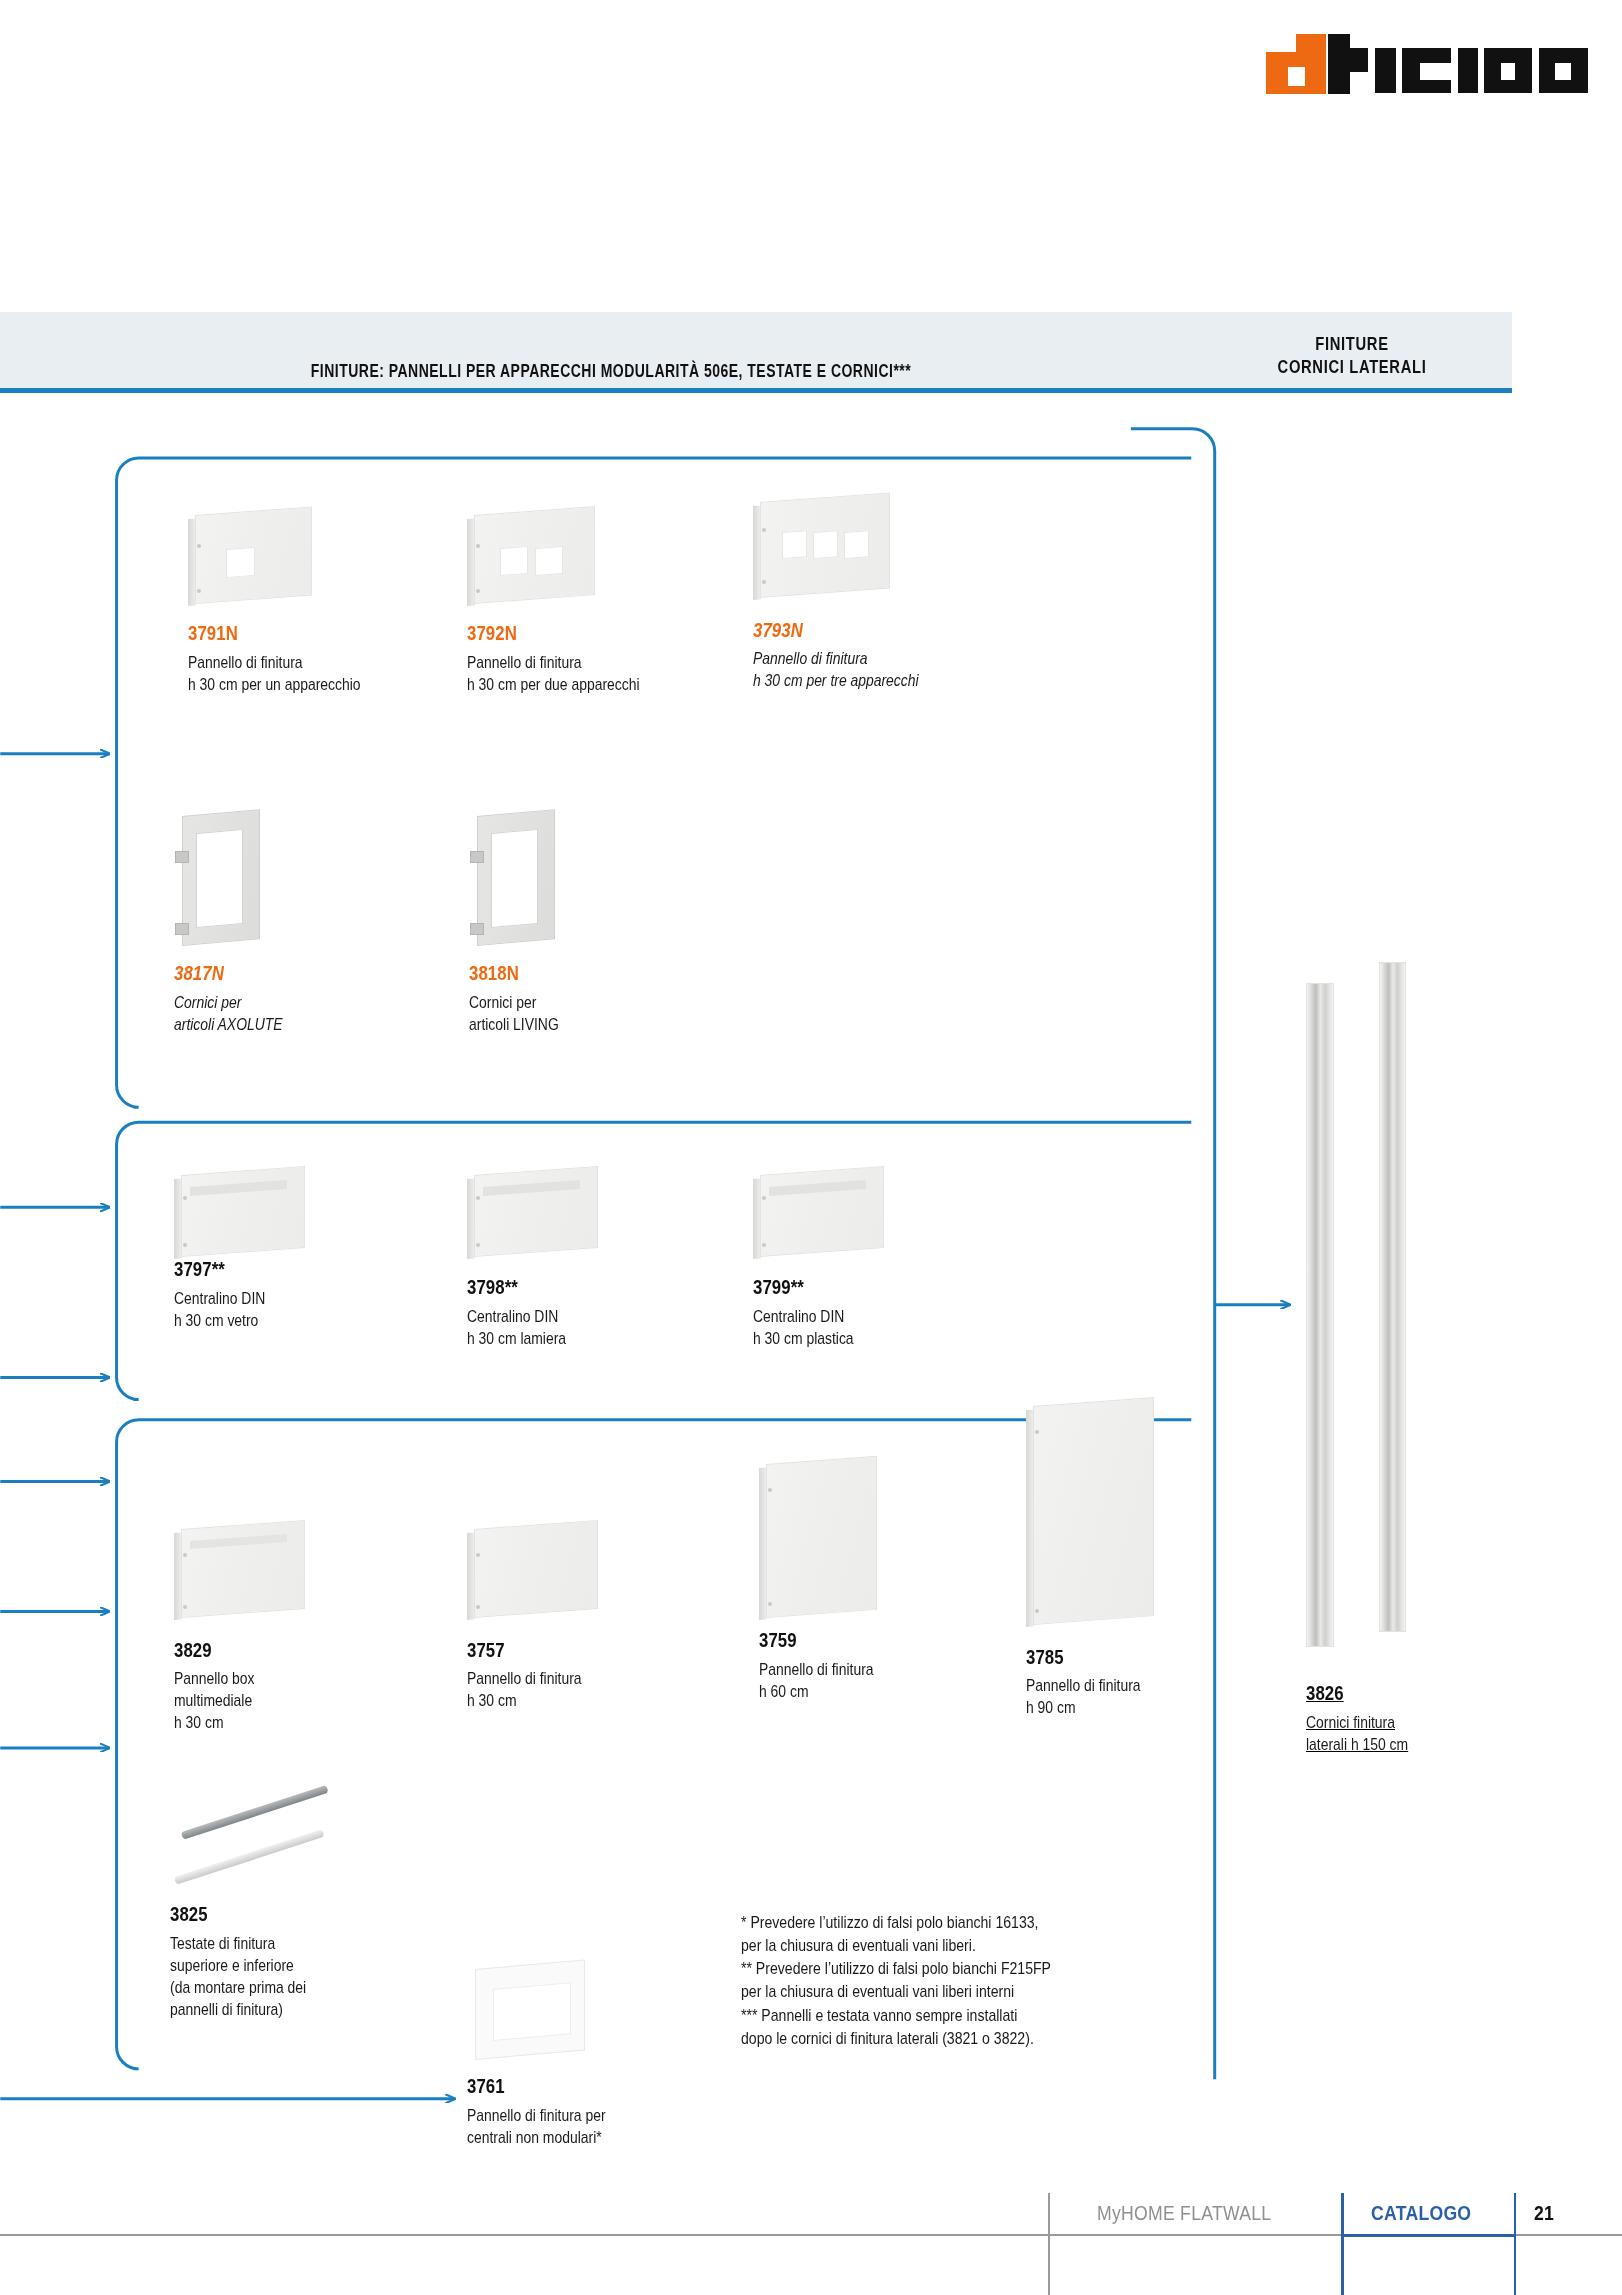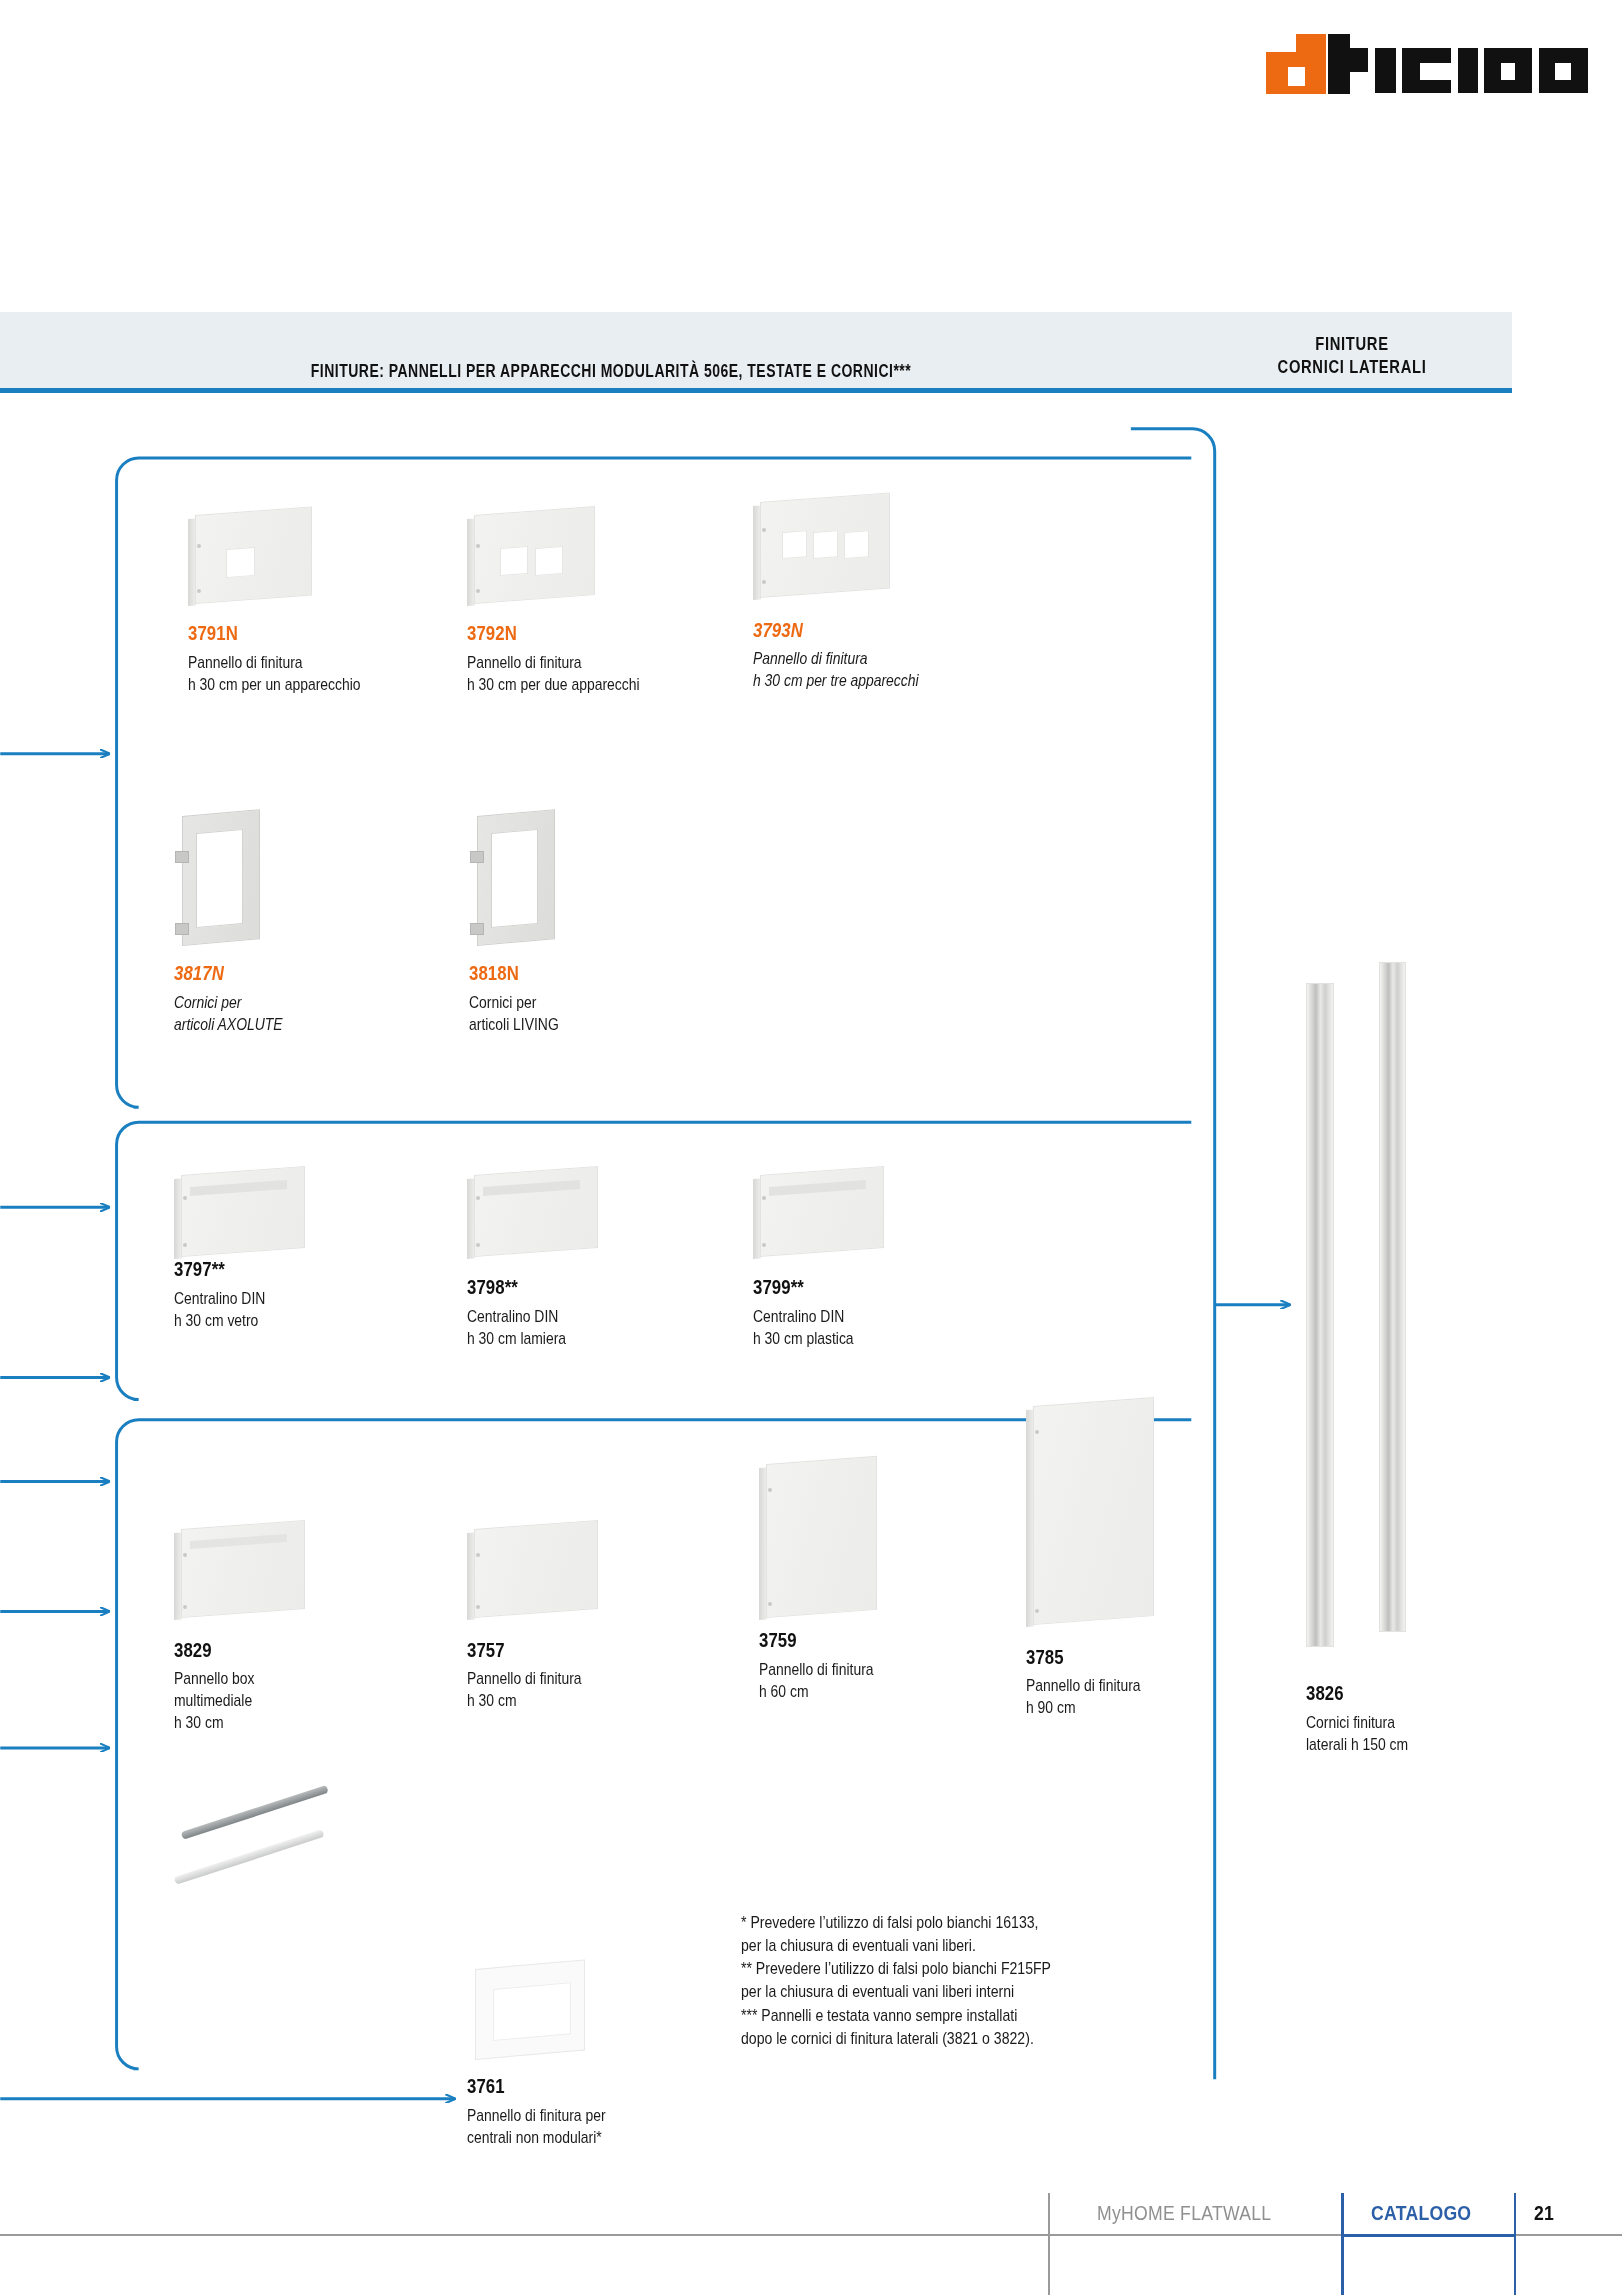--- a/index.html
+++ b/index.html
@@ -381,31 +381,38 @@
     <div class="desc">Pannello di finitura
 h 90 cm</div>
   </div>
 </div>
 
 <div class="prod" style="left:1306px;top:962px;">
   <div style="position:relative;width:130px;height:695px;">
     <div class="strip" style="left:0;top:21px;width:26px;height:662px;"></div>
     <div class="strip" style="left:73px;top:0;width:25px;height:668px;"></div>
   </div>
-  <div style="margin-top:27px;">
+  <div style="margin-top:27px;text-decoration:underline;">
     <div class="code black">3826</div>
     <div class="desc">Cornici finitura
 laterali h 150 cm</div>
   </div>
 </div>
 
 <div class="prod" style="left:170px;top:1794px;">
   <div style="position:relative;width:169px;height:97px;">
     <div class="bar dark" style="left:11.7px;top:38px;width:153px;transform:rotate(-18deg);transform-origin:0 50%;"></div>
     <div class="bar light" style="left:5.2px;top:83px;width:156px;transform:rotate(-18deg);transform-origin:0 50%;"></div>
+  </div>
+  <div style="margin-top:14.3px;">
+    <div class="code black">3825</div>
+    <div class="desc">Testate di finitura
+superiore e inferiore
+(da montare prima dei
+pannelli di finitura)</div>
   </div>
 </div>
 
 <div class="prod" style="left:467px;top:1969px;">
   <div class="frame-img" style="width:123px;height:91px;">
     <div class="fouter" style="background:#fafafa;border-color:#e8e8e6;"></div>
     <div class="finner" style="left:26px;top:19.5px;right:19.5px;bottom:19.5px;background:#fff;border-color:#ededeb;"></div>
   </div>
   <div style="margin-top:17px;">
     <div class="code black">3761</div>

